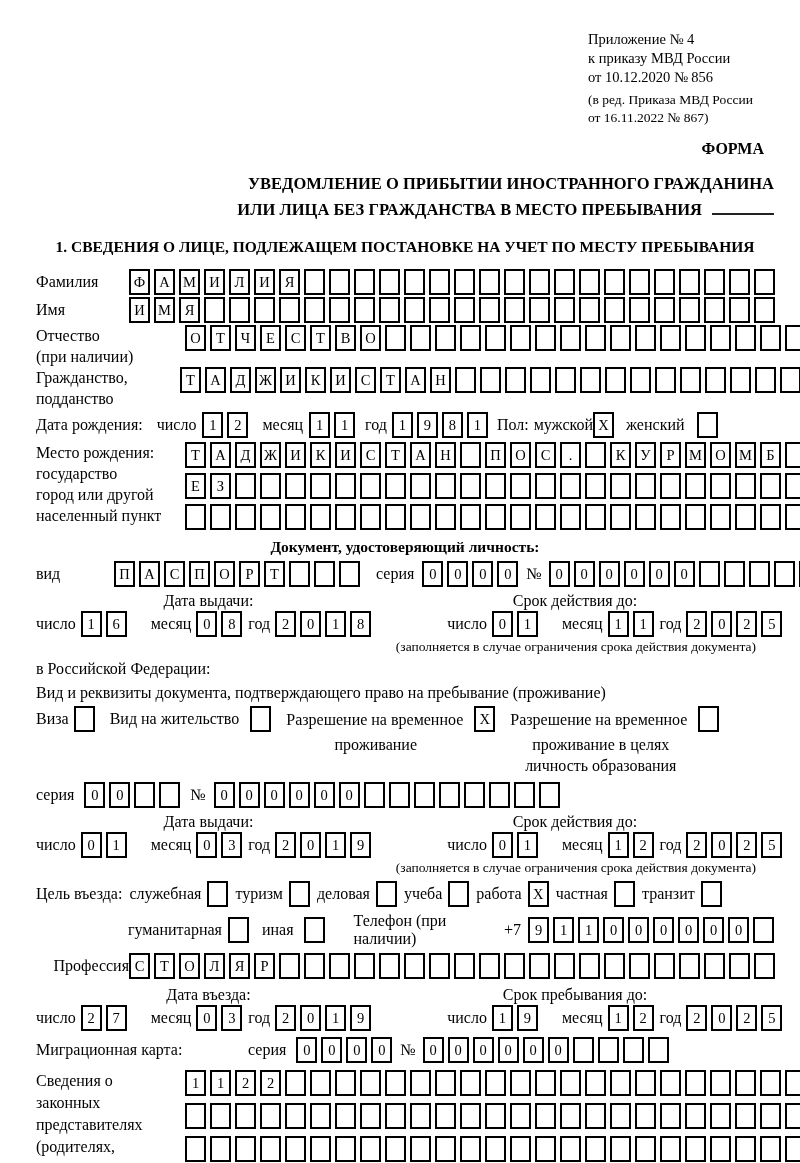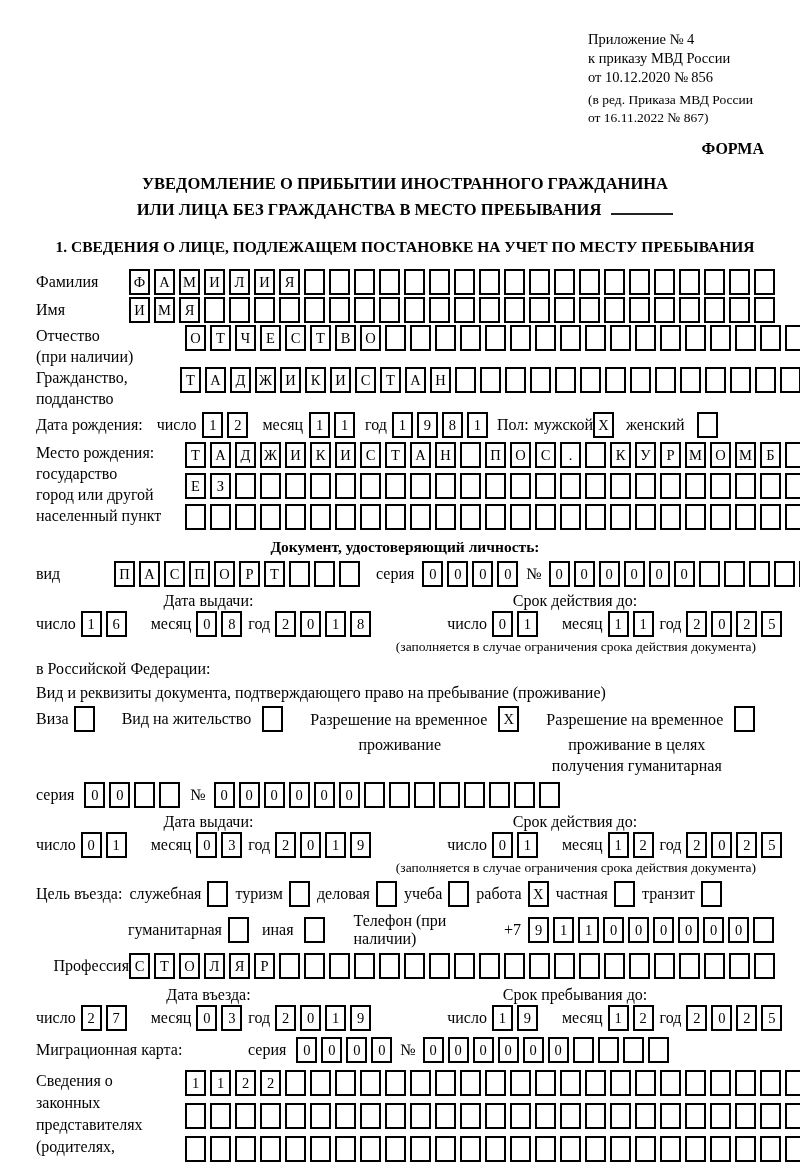--- a/index.html
+++ b/index.html
@@ -7,21 +7,21 @@
     width:800px;height:1163px;box-sizing:border-box;
     padding:30px 26px 0 36px;background:#fff;color:#000;
     font-family:"Liberation Serif",serif;font-size:16px;
     overflow:hidden;position:relative;
   }
   
   .appendix{width:186px;margin-left:auto;font-size:14.5px;line-height:19px;}
   .appendix .small{font-size:13.5px;line-height:18px;}
   .appendix .gap{height:4px;}
   .forma{text-align:right;padding-right:10px;margin-top:13px;font-weight:bold;font-size:16px;}
-  .title{margin-top:13px;text-align:center;font-weight:bold;font-size:16.5px;line-height:26px;}
+  .title{margin-top:13px;text-align:right;font-weight:bold;font-size:16.5px;line-height:26px;}
   .blank-line{display:inline-block;width:62px;border-bottom:2.5px solid #222;height:14px;margin-left:10px;}
   .sec-heading{margin-top:15px;margin-bottom:13px;text-align:center;font-weight:bold;font-size:15.5px;}
   
   .cells{display:inline-flex;gap:4px;flex:none;}
   .cell{
     box-sizing:border-box;flex:none;width:21px;height:26px;border:2px solid #000;
     display:inline-flex;align-items:center;justify-content:center;
     font-size:14.5px;background:#fff;
   }
   .row{display:flex;align-items:center;margin-bottom:2px;}
@@ -34,21 +34,21 @@
   .doc-heading{text-align:center;font-weight:bold;font-size:15.5px;margin:3px 0 5px 0;}
   .dh{display:flex;margin-bottom:1px;}
   .dh-left{width:345px;text-align:center;}
   .dh-right{width:360px;text-align:center;margin-left:14px;}
   .drow{display:flex;align-items:center;margin-bottom:2px;}
   .dgroup{display:flex;align-items:center;}
   .dgroup .dlbl{margin-right:5px;}
   .dgroup .cells{margin-right:14px;}
   .caption{font-size:13.5px;text-align:right;padding-right:18px;margin-bottom:5px;}
   .para{margin-bottom:4px;}
-  .options{display:flex;align-items:flex-start;gap:27px;margin-bottom:6px;}
+  .options{display:flex;align-items:flex-start;gap:15px;margin-bottom:6px;}
   .opt-inline{display:inline-flex;align-items:center;gap:11px;}
   .opt-col{display:flex;flex-direction:column;align-items:center;line-height:21px;}
   .opt-col .first{display:inline-flex;align-items:center;gap:11px;margin-bottom:2px;}
   .purpose{display:flex;align-items:center;gap:7px;margin-bottom:5px;flex-wrap:nowrap;}
   .opt{display:inline-flex;align-items:center;gap:6px;}
 </style>
 </head>
 <body>
 
 <div class="page">
@@ -442,21 +442,21 @@
       <span style="margin-right:30px;">проживание</span>
     </span>
     <span class="opt-col">
       <span class="first">
         <span>Разрешение на временное</span>
         <span class="cells">
             <span class="cell"></span>
           </span>
       </span>
       <span style="margin-right:28px;">проживание в целях</span>
-      <span style="margin-right:28px;">получения гуманитарная</span>
+      <span style="margin-right:28px;">личность образования</span>
     </span>
   </div>
 
   <div class="row" style="margin-bottom:5px;">
     <span style="margin-right:10px;">серия</span>
     <span class="cells" style="margin-right:10px;">
         <span class="cell">0</span>
         <span class="cell">0</span>
         <span class="cell"></span>
         <span class="cell"></span>

